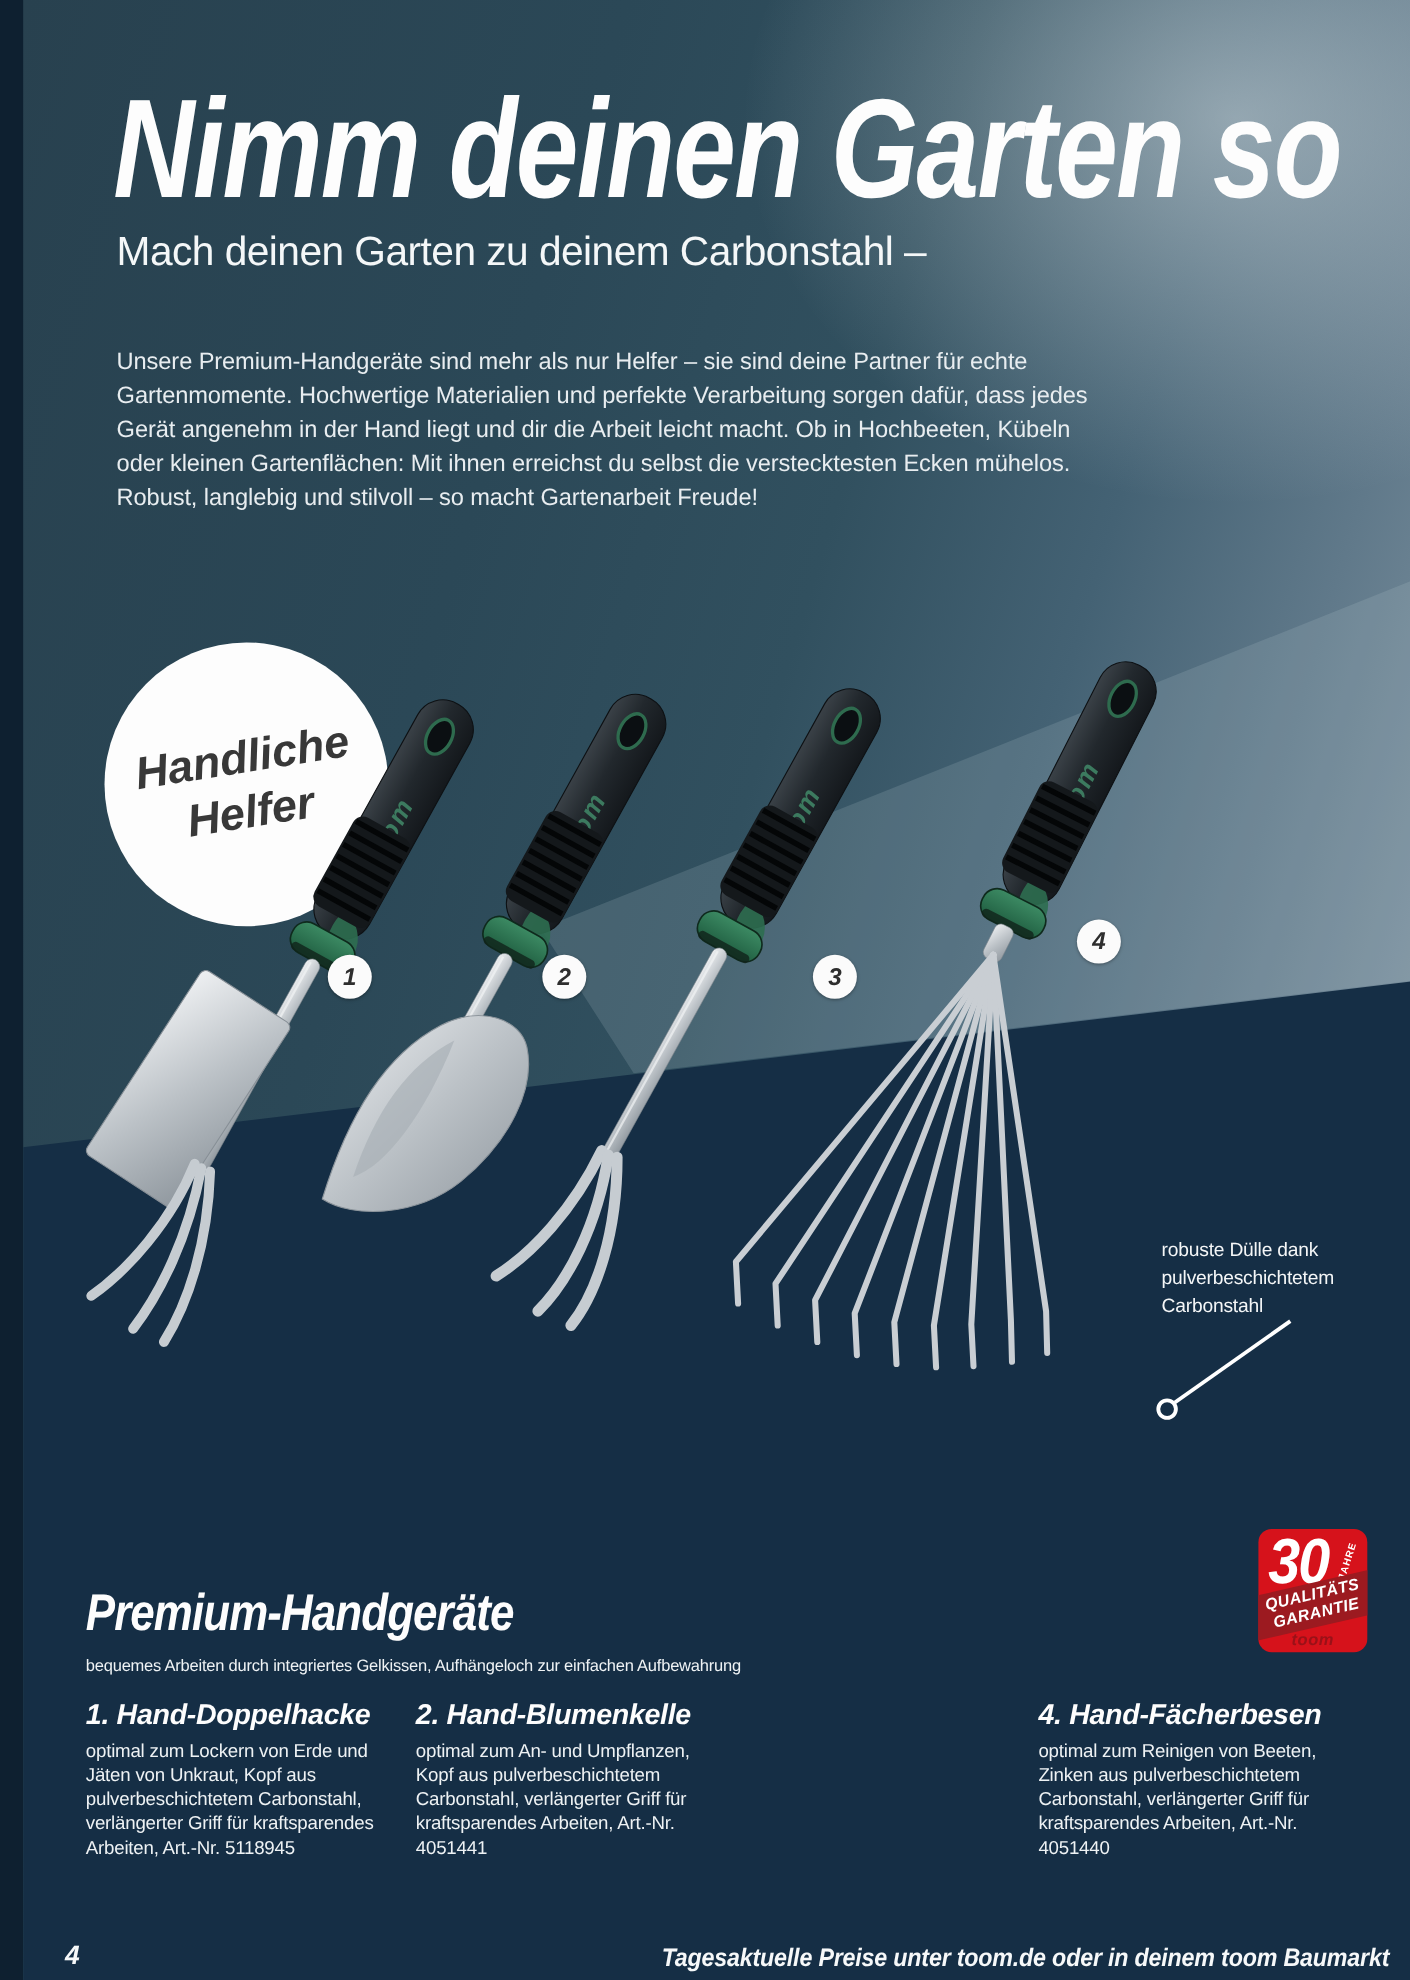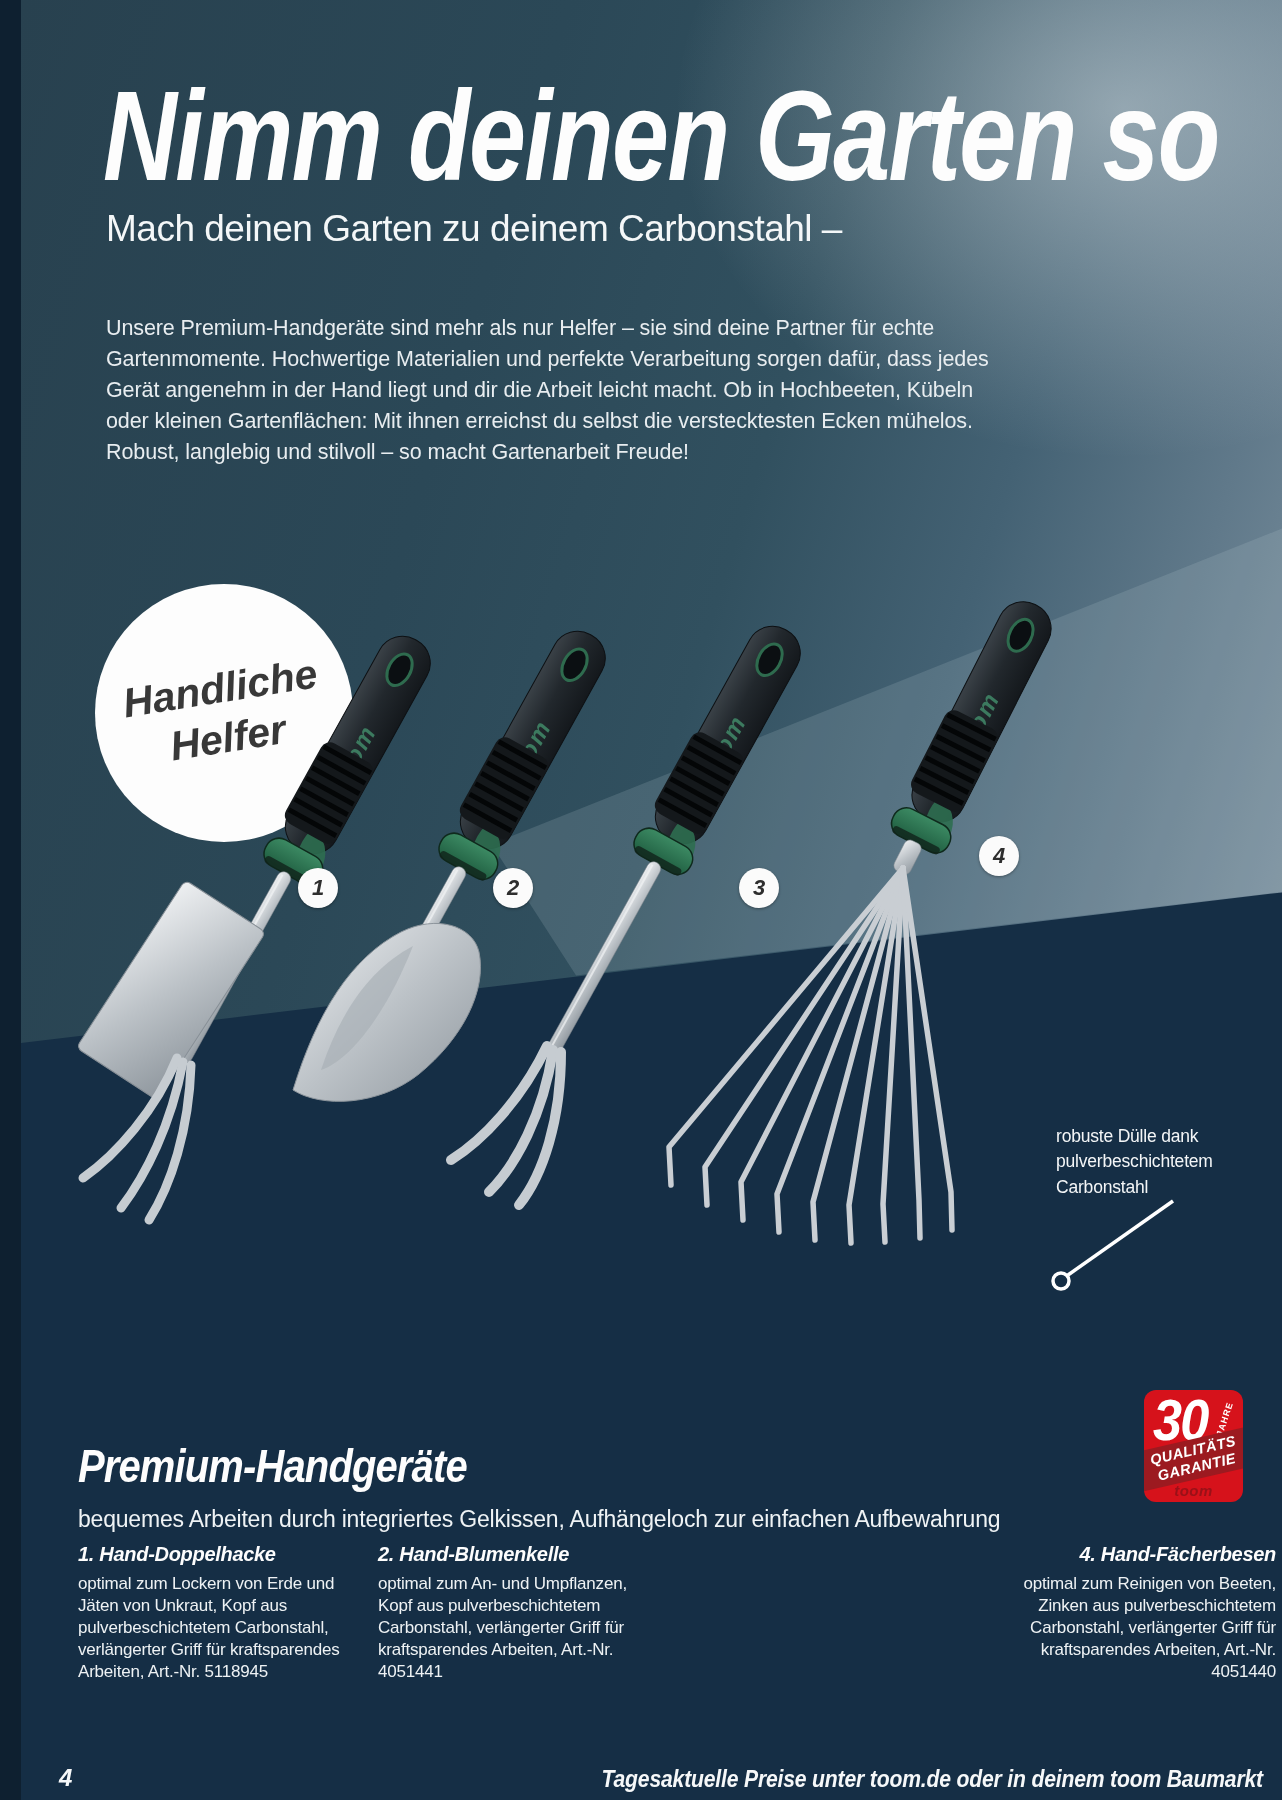--- a/index.html
+++ b/index.html
@@ -86,26 +86,26 @@
     font-size:15px;font-weight:bold;font-style:italic;color:#9a1118;letter-spacing:.5px;
   }
   
   .section-title{
     position:absolute;left:57px;top:1438px;
     font-size:47px;font-weight:bold;font-style:italic;color:#fdfdfd;white-space:nowrap;
     transform:scaleX(.85);transform-origin:left top;letter-spacing:-1px;
   }
   .section-subtitle{
     position:absolute;left:57px;top:1506px;
-    font-size:23px;color:#eff3f5;letter-spacing:-.2px;
+    font-size:15px;color:#eff3f5;letter-spacing:-.2px;
   }
   .product-col{position:absolute;top:1543px;width:268px;}
-  .col-1{left:57px;} .col-2{left:357px;} .col-3{left:658px;} .col-4{left:955px;width:300px;text-align:right;}
+  .col-1{left:57px;} .col-2{left:357px;} .col-3{left:658px;} .col-4{left:923px;width:300px;}
   .product-col h3{
-    margin:0 0 7px 0;font-size:20px;font-weight:bold;font-style:italic;color:#fdfdfd;letter-spacing:-.3px;
+    margin:0 0 7px 0;font-size:26px;font-weight:bold;font-style:italic;color:#fdfdfd;letter-spacing:-.3px;
   }
   .product-col p{
     margin:0;font-size:17px;line-height:1.3;color:#eef2f4;letter-spacing:-.2px;
   }
   
   .footer-page{
     position:absolute;left:38px;top:1764px;
     font-size:24px;font-weight:bold;font-style:italic;color:#f6f8f9;
   }
   .footer-text{

